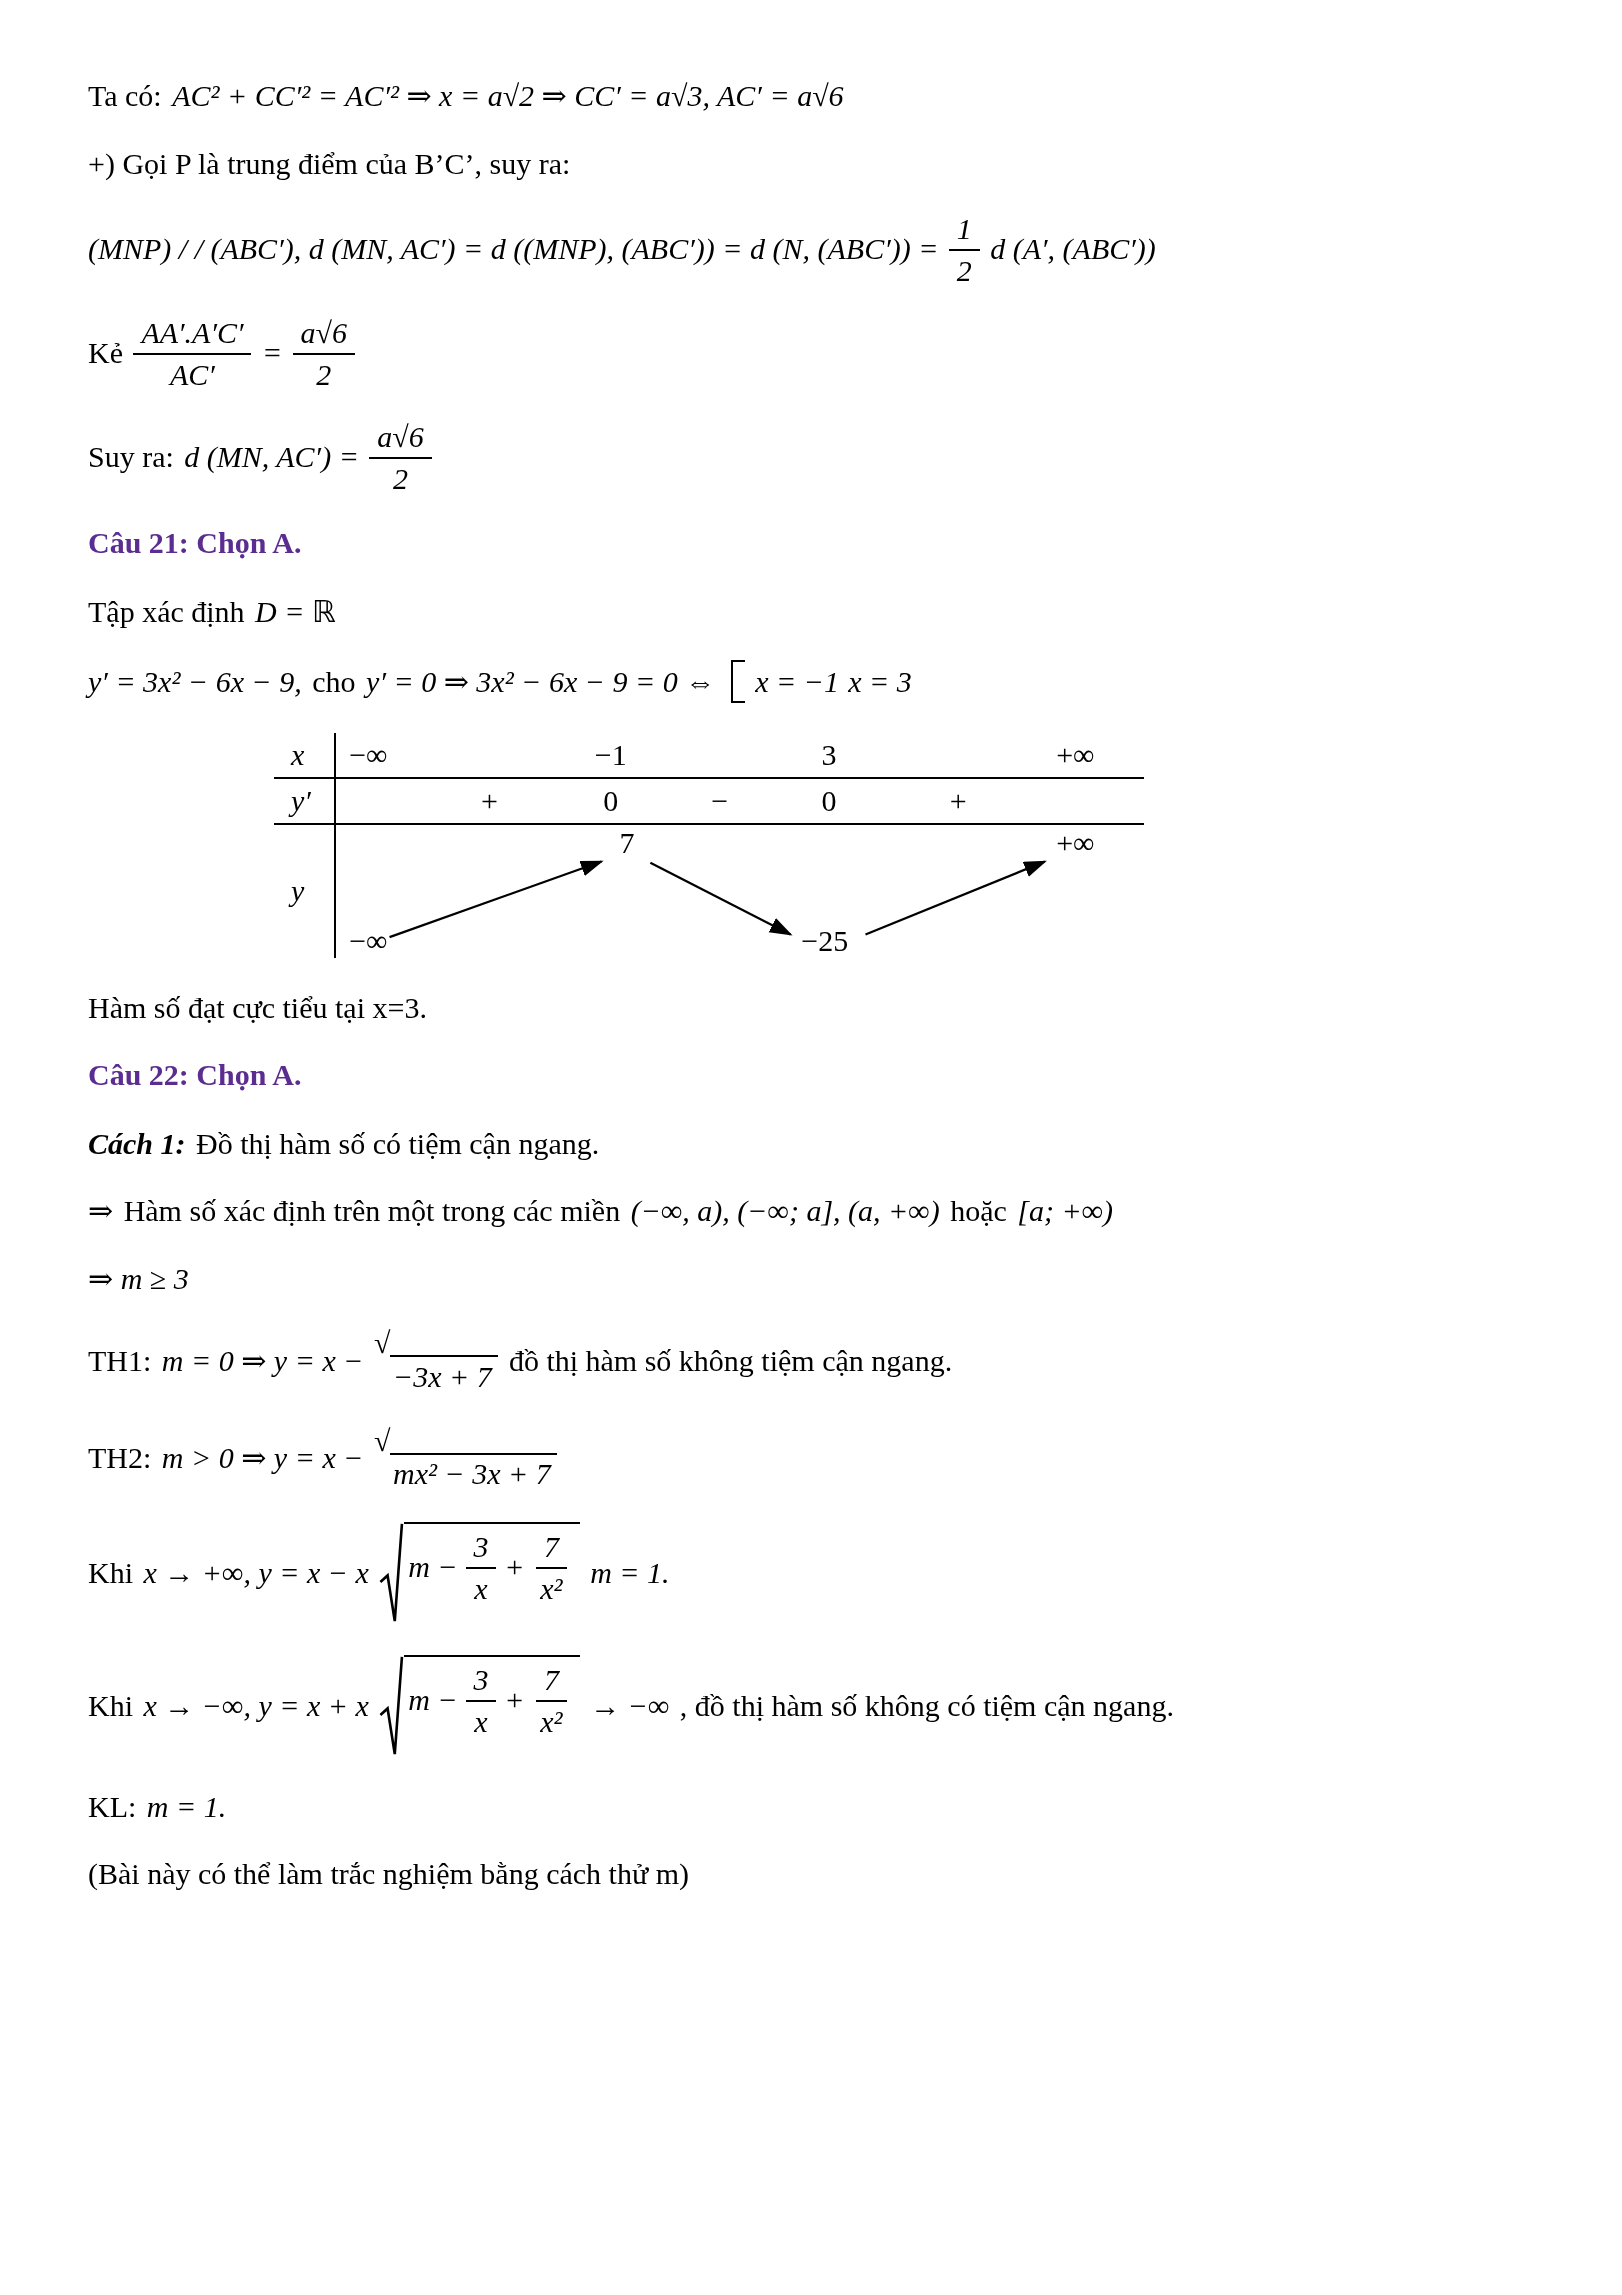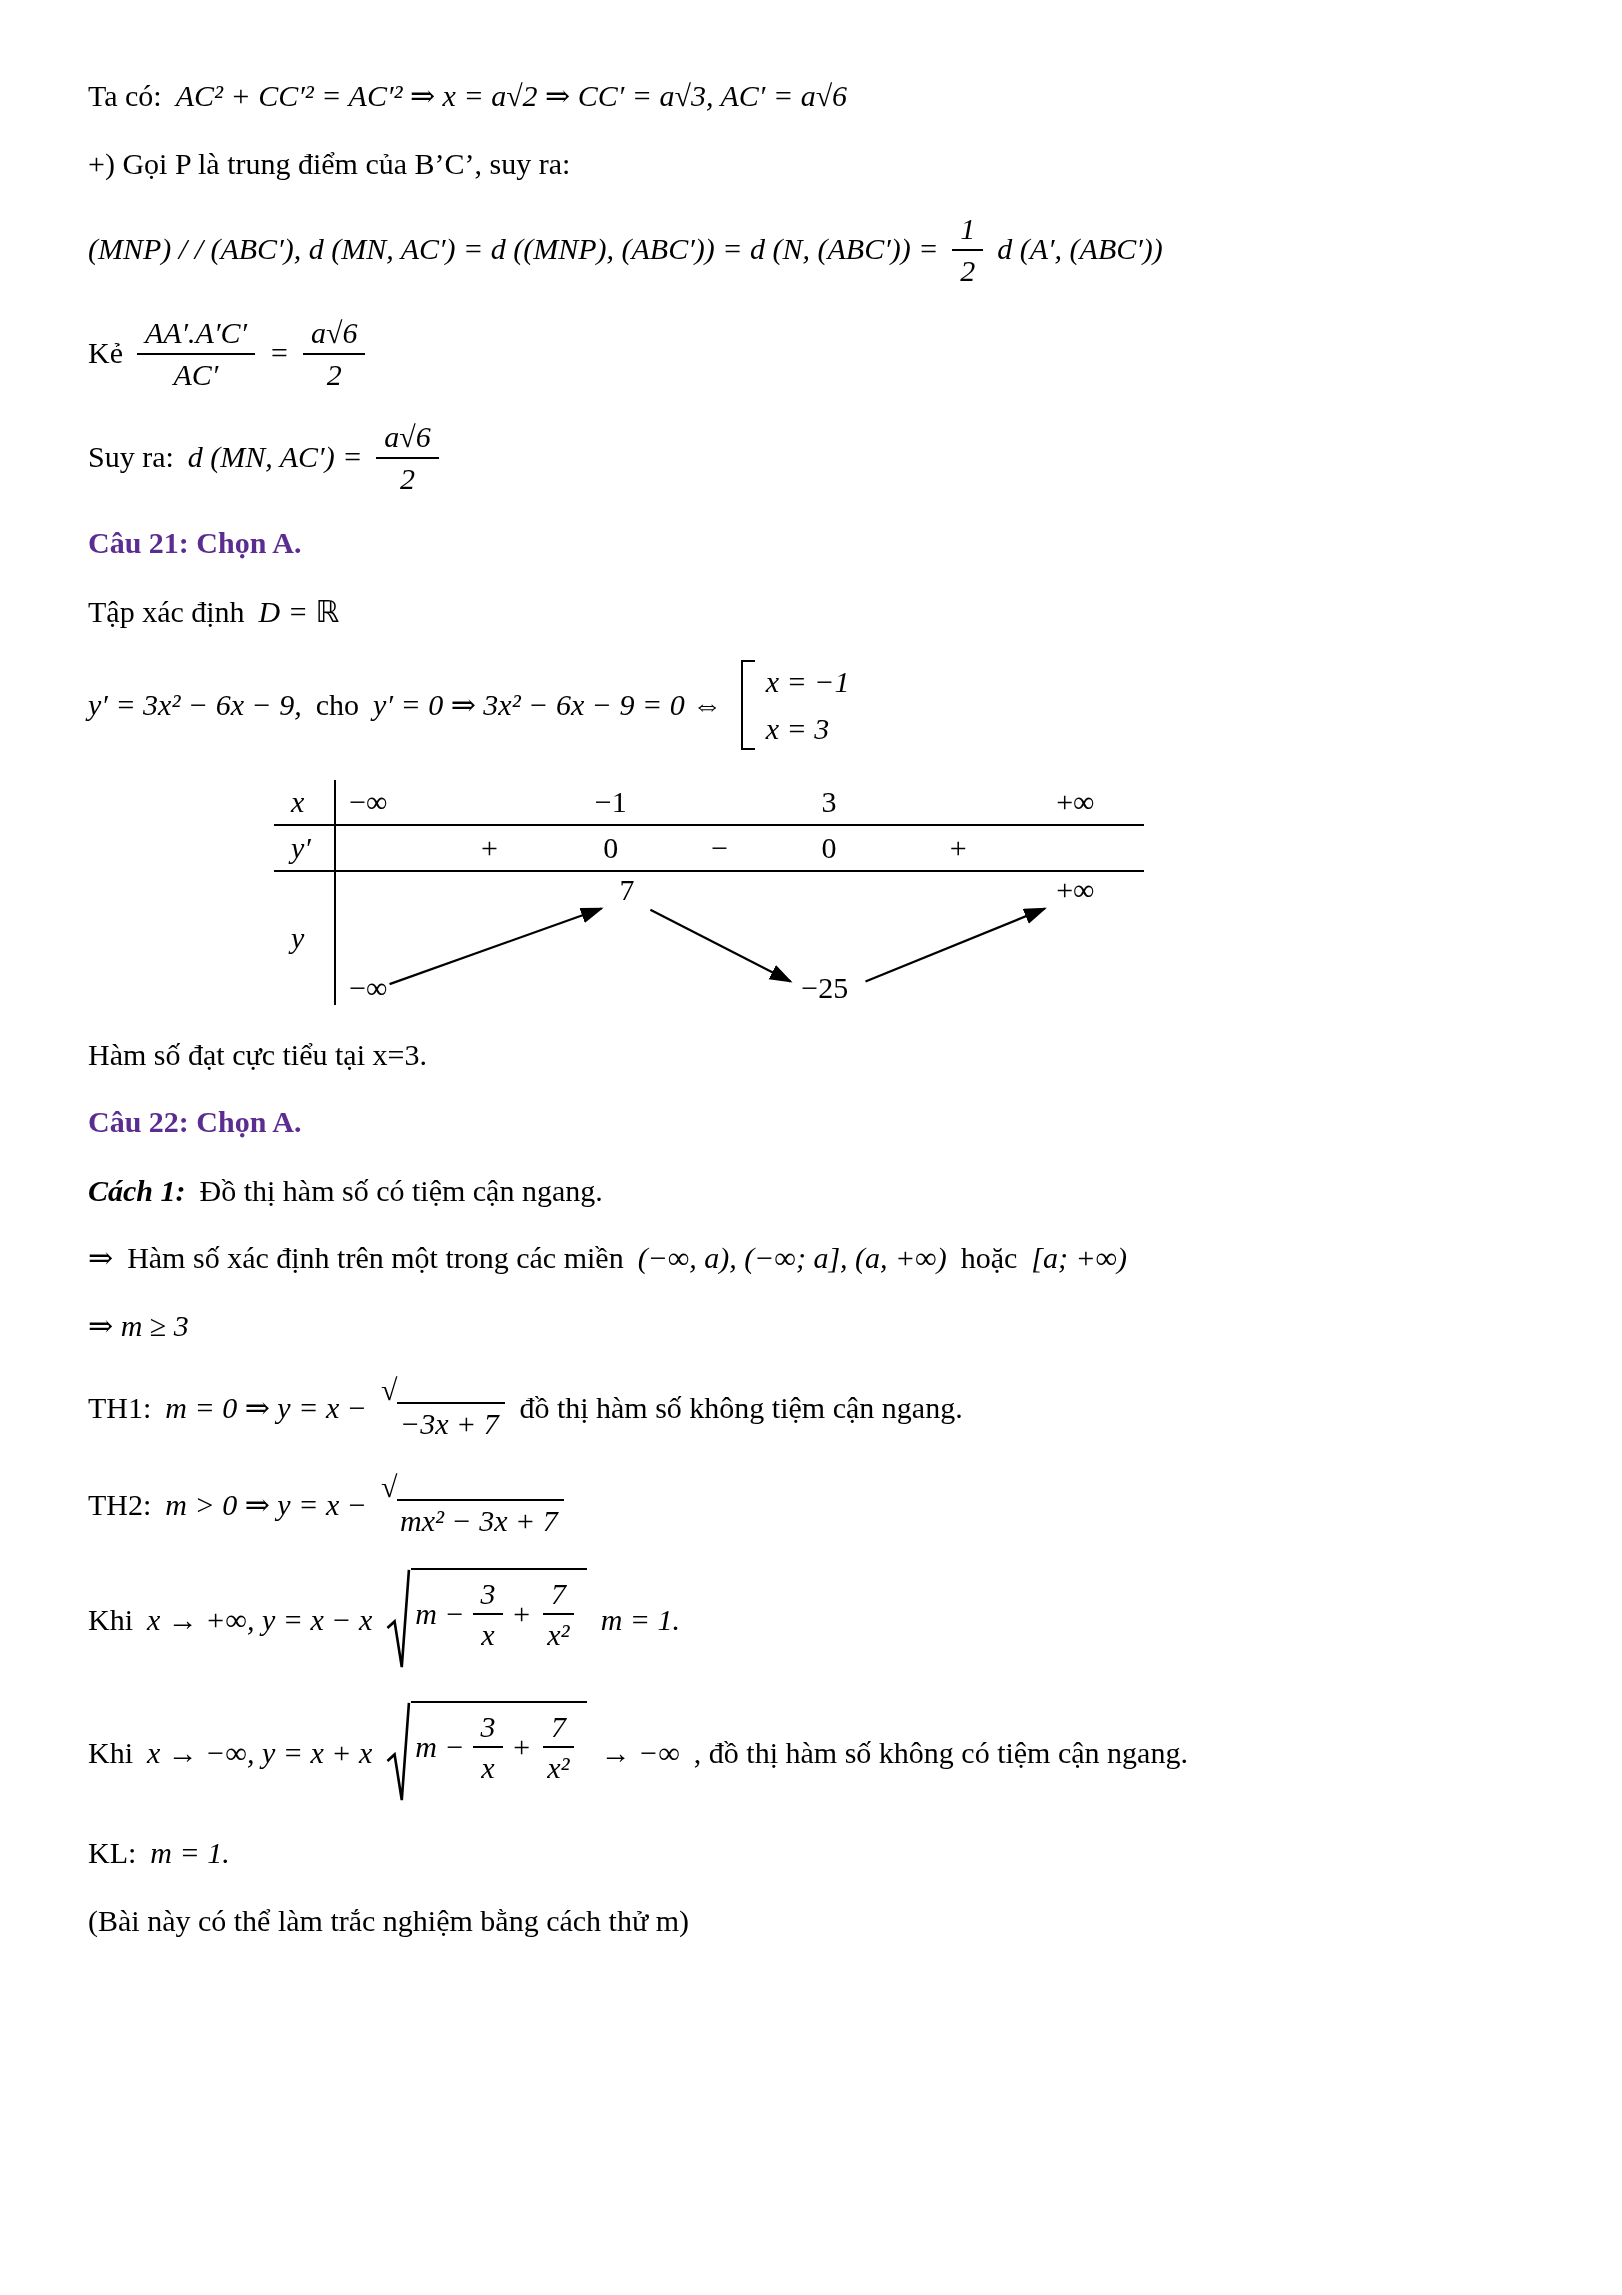--- a/index.html
+++ b/index.html
@@ -9,21 +9,21 @@
     background:#ffffff;
     font-family:"Liberation Serif","DejaVu Serif","DejaVu Sans",serif;
     font-size:30px;color:#000;
     box-sizing:border-box;
     padding:77px 88px 0 88px;
     overflow:hidden;
   }
   .line{
     display:flex;flex-wrap:wrap;align-items:center;
     column-gap:10.5px;row-gap:5.2px;
-    margin:0 0 30px 0;line-height:1.25;gap:14px;
+    margin:0 0 30px 0;line-height:1.25;
   }
   .t{font-style:normal;}
   .m{font-style:italic;}
   .b{font-weight:bold;font-style:italic;}
   .heading{color:var(--accent,#5b2d90);font-weight:bold;margin:2.6px 0 31px 0;}
   .heading span{font-style:normal;}
   
   .frac{display:inline-flex;flex-direction:column;align-items:center;font-style:italic;line-height:1.05;vertical-align:middle;}
   .frac .num{border-bottom:2px solid #000;padding:1.3px 7.9px 3.9px 7.9px;}
   .frac .den{padding:3.9px 7.9px 0 7.9px;}
@@ -31,21 +31,21 @@
   .sqrt{display:inline-flex;align-items:flex-start;font-style:italic;}
   .sqrt .sign{line-height:1;font-style:normal;transform:translateY(1.3px);}
   .sqrt .rad{border-top:2px solid #000;padding:2.6px 6.5px 0 2.6px;line-height:1.15;margin-top:28px;}
   
   .bigsqrt{display:inline-flex;align-items:flex-start;font-style:italic;}
   .bigsqrt .radsign{width:25px;height:103px;flex:none;}
   .bigsqrt .rad{border-top:2px solid #000;display:inline-flex;align-items:center;gap:7.9px;padding:6.5px 9.2px 1.3px 3.9px;}
   
   .cases{display:inline-flex;align-items:stretch;margin-left:5.2px;}
   .cbr{width:11.8px;border-left:2px solid #000;border-top:2px solid #000;border-bottom:2px solid #000;margin-right:10.5px;}
-  .clines{display:inline-flex;flex-direction:column;gap:9.2px;font-style:italic;padding:2.6px 0;}
+  .clines{display:inline-flex;flex-direction:row;gap:9.2px;font-style:italic;padding:2.6px 0;}
   
   .bbt{width:870px;margin:1.3px 0 31px 186px;}
   .bbt-row{display:flex;}
   .bbt-row .hd{
     width:62px;flex:none;border-right:2px solid #000;
     display:flex;align-items:center;padding-left:17px;
     font-style:italic;box-sizing:border-box;
   }
   .bbt-row .cells{position:relative;flex:1;}
   .bbt-row.r1 , .bbt-row.r2{height:44px;border-bottom:2px solid #000;}

